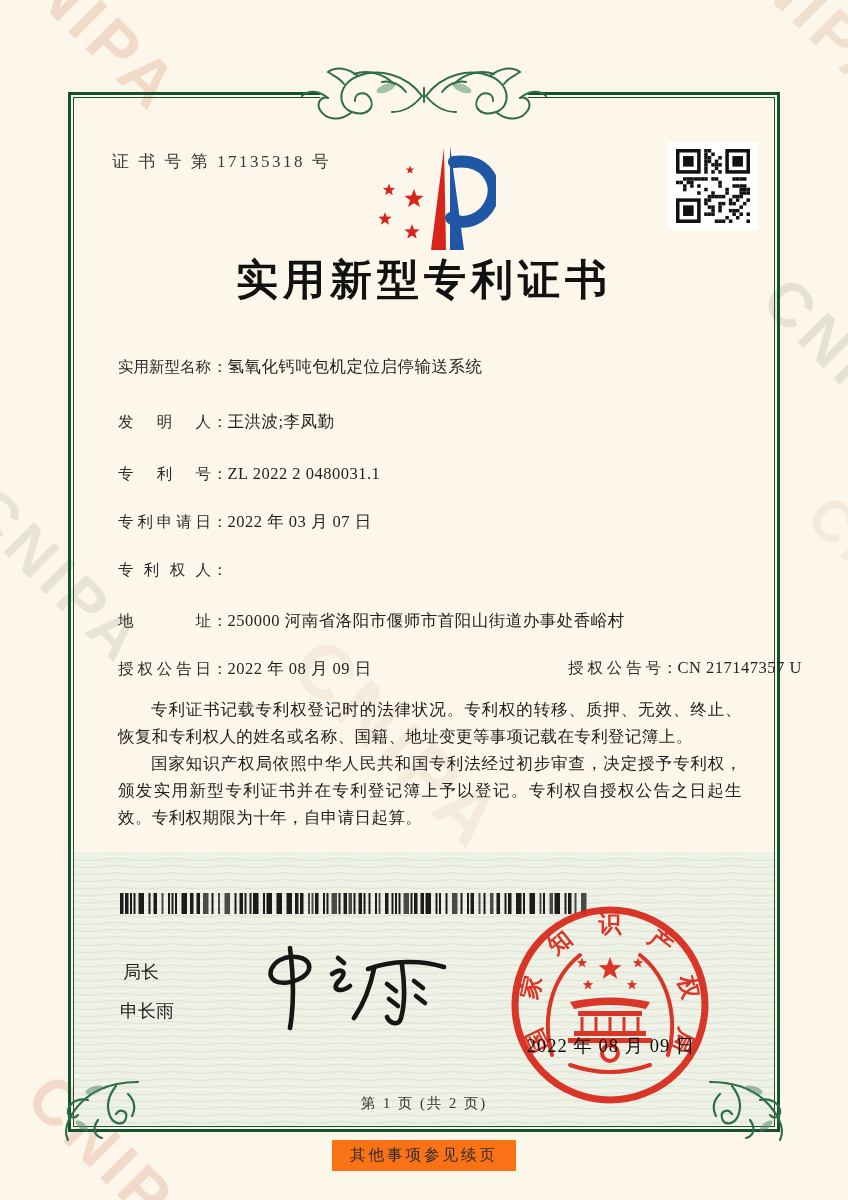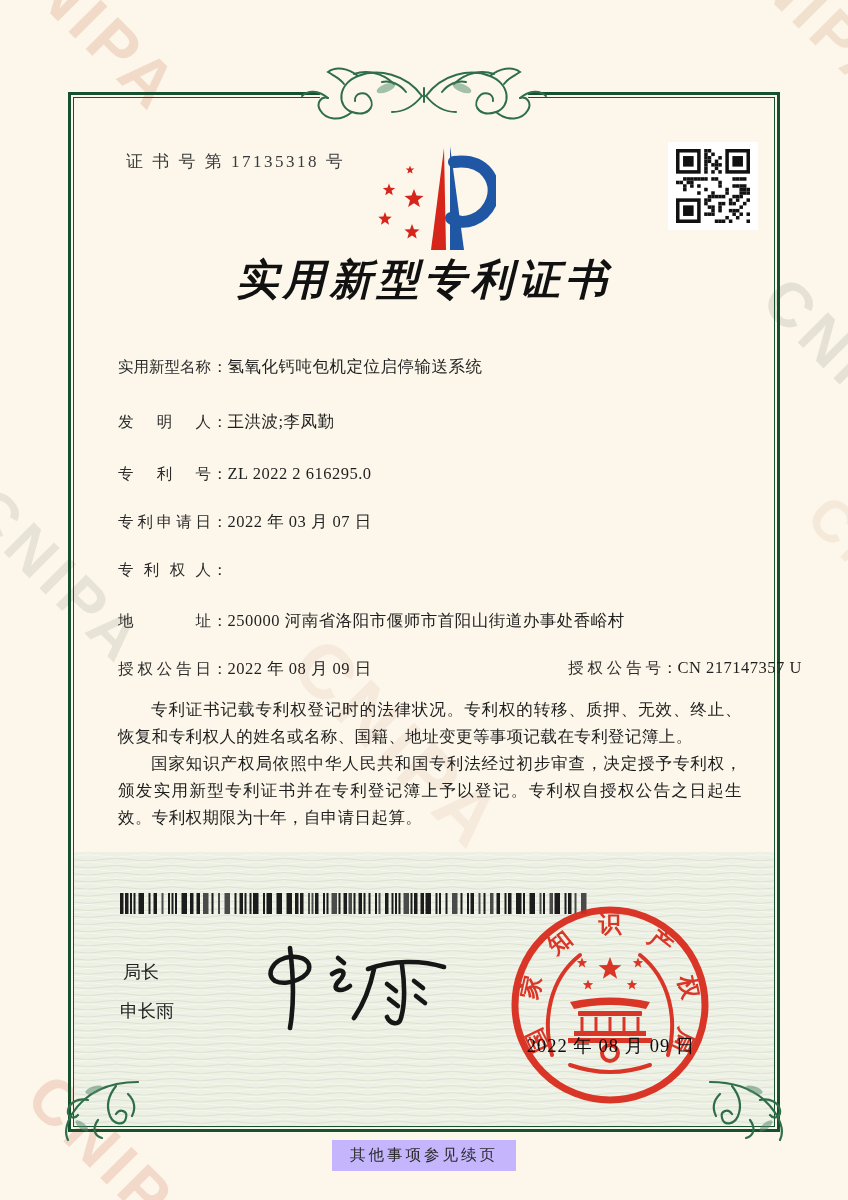--- a/index.html
+++ b/index.html
@@ -17,25 +17,24 @@
     position:absolute; left:68px; top:92px; width:712px; height:1040px;
     border:3px solid #17502e; box-sizing:border-box;
   }
   .frame-inner{
     position:absolute; left:2px; top:2px; right:2px; bottom:2px;
     border:1px solid #17502e;
   }
   .cert-no{
     position:absolute; left:112px; top:150px; font-size:17px; letter-spacing:2.5px;
     color:#3a3a3a;
-    margin-left:14px;
   }
   .title{
     position:absolute; left:0; top:252px; width:100%; text-align:center;
-    font-size:42px; font-weight:bold; letter-spacing:5px; color:#111;font-style:italic;
+    font-size:42px; font-weight:bold; letter-spacing:5px; color:#111;
   }
   .qr-box{
     position:absolute; left:668px; top:142px; width:90px; height:88px;
     background:#ffffff; display:flex; align-items:center; justify-content:center;
   }
   .field-row{ position:absolute; left:118px; display:flex; align-items:baseline; font-size:16.5px; }
   .jlabel{
     display:inline-flex; width:93px; justify-content:space-between;
     font-size:15.5px; color:#2c2c2c; flex:none;
   }
@@ -61,21 +60,21 @@
     font-size:18.5px; letter-spacing:1px; color:#0d0d0d; z-index:4;
   }
   .page-info{
     position:absolute; left:0; top:1094px; width:100%; text-align:center;
     font-size:14.5px; letter-spacing:2px; color:#333; z-index:2;
   }
   .cont-note{
     position:absolute; left:0; top:1140px; width:100%; text-align:center; z-index:2;
   }
   .cont-note span{
-    display:inline-block; background:#c4b5fd; padding:5px 18px;
+    display:inline-block; background:#f97316; padding:5px 18px;
     font-size:15.5px; letter-spacing:3px; color:#2a2a2a;
   }
   .ornament{ position:absolute; z-index:1; }
   svg text{ font-family:"Liberation Serif","DejaVu Serif",serif; }
 </style>
 </head>
 <body>
 
 <div class="page">
 
@@ -381,21 +380,21 @@
       <span class="colon">：</span>
     <span class="fval">王洪波;李凤勤</span>
   </div>
   <div class="field-row" style="top:464px;">
     <span class="jlabel">
         <span>专</span>
         <span>利</span>
         <span>号</span>
       </span>
       <span class="colon">：</span>
-    <span class="fval">ZL 2022 2 616295.0</span>
+    <span class="fval">ZL 2022 2 0480031.1</span>
   </div>
   <div class="field-row" style="top:511px;">
     <span class="jlabel">
         <span>专</span>
         <span>利</span>
         <span>申</span>
         <span>请</span>
         <span>日</span>
       </span>
       <span class="colon">：</span>
@@ -578,17 +577,18 @@
         <path d="M62,99 Q102,90 142,99 L138,106 Q102,98 66,106 Z"></path>
         <rect x="70" y="108" width="64" height="5" rx="1"></rect>
         <rect x="66" y="128" width="72" height="5"></rect>
         <rect x="60" y="135" width="84" height="5"></rect>
       </g>
       <circle cx="102" cy="150" r="8" fill="none" stroke="#d9281a" stroke-width="4"></circle>
     </g>
   </svg>
   <div class="seal-date">2022 年 08 月 09 日</div>
 
+  <div class="page-info">第 1 页 (共 2 页)</div>
   <div class="cont-note">
     <span>其他事项参见续页</span>
   </div>
 
 </div>
 
 </body></html>

